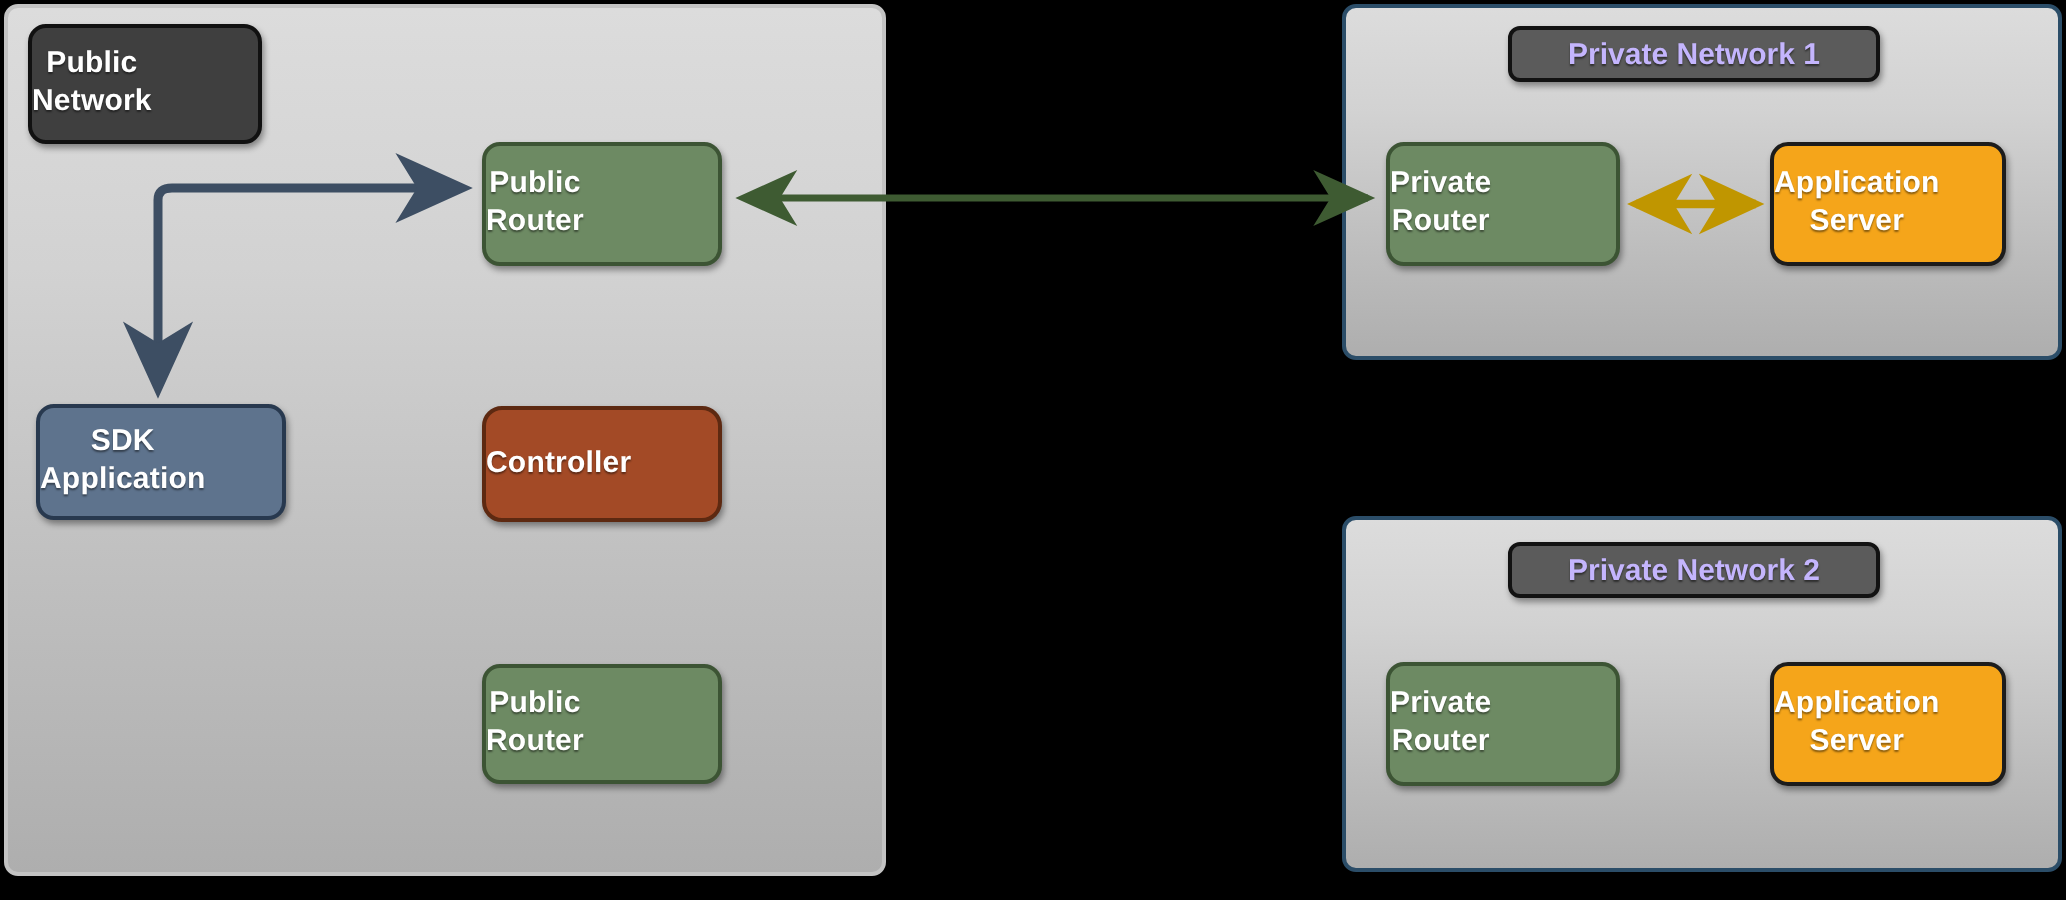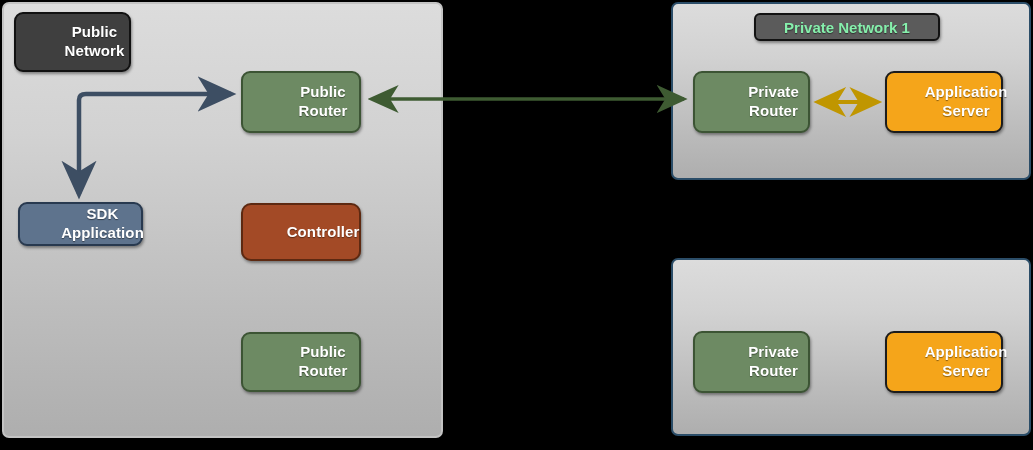--- a/index.html
+++ b/index.html
@@ -50,32 +50,30 @@
     width: 360px;
     height: 178px;
     border: 2px solid #2b4d68;
   }
 
   
   .node {
     position: absolute;
     display: flex;
     align-items: center;
-    justify-content: center;
     text-align: center;
     border-radius: 9px;
     color: #ffffff;
     font-weight: bold;
     font-size: 15px;
     line-height: 1.25;
     letter-spacing: 0.1px;
     text-shadow: 0 1px 1px rgba(0,0,0,0.45);
     box-shadow: 1px 2px 3px rgba(0,0,0,0.4);
     z-index: 5;
-    padding-left: 44px;
   }
 
   .node-dark {
     background: #3f3f3f;
     border: 2px solid #111111;
   }
 
   .node-green {
     background: #6d8a63;
     border: 2px solid #3c5434;
@@ -97,32 +95,32 @@
   }
 
   .badge {
     position: absolute;
     display: flex;
     align-items: center;
     justify-content: center;
     background: #5b5b5b;
     border: 2px solid #121212;
     border-radius: 6px;
-    color: #86efac;
+    color: #c4b5fd;
     font-weight: bold;
     font-size: 15px;
     text-shadow: 0 1px 1px rgba(0,0,0,0.5);
     box-shadow: 1px 2px 3px rgba(0,0,0,0.4);
     z-index: 5;
   }
 
   
   #public-internet { left: 14px;  top: 12px;  width: 117px; height: 60px; }
   #public-router-1 { left: 241px; top: 71px;  width: 120px; height: 62px; }
-  #sdk-application { left: 18px;  top: 202px; width: 125px; height: 44px; }
+  #sdk-application { left: 18px;  top: 202px; width: 125px; height: 58px; }
   #controller      { left: 241px; top: 203px; width: 120px; height: 58px; border-radius: 10px; }
   #public-router-2 { left: 241px; top: 332px; width: 120px; height: 60px; }
 
   
   #badge-pn1         { left: 754px; top: 13px;  width: 186px; height: 28px; }
   #private-router-1  { left: 693px; top: 71px;  width: 117px; height: 62px; }
   #app-server-1      { left: 885px; top: 71px;  width: 118px; height: 62px; }
 
   
   #badge-pn2         { left: 754px; top: 271px; width: 186px; height: 28px; }
@@ -220,20 +218,21 @@
     </span>
   </div>
 
   <div class="node node-orange" id="app-server-1">
     <span>
       <span>Application</span><br>
       <span>Server</span>
     </span>
   </div>
 
+  <div class="badge" id="badge-pn2">Private Network 2</div>
 
   <div class="node node-green" id="private-router-2">
     <span>
       <span>Private</span><br>
       <span>Router</span>
     </span>
   </div>
 
   <div class="node node-orange" id="app-server-2">
     <span>

